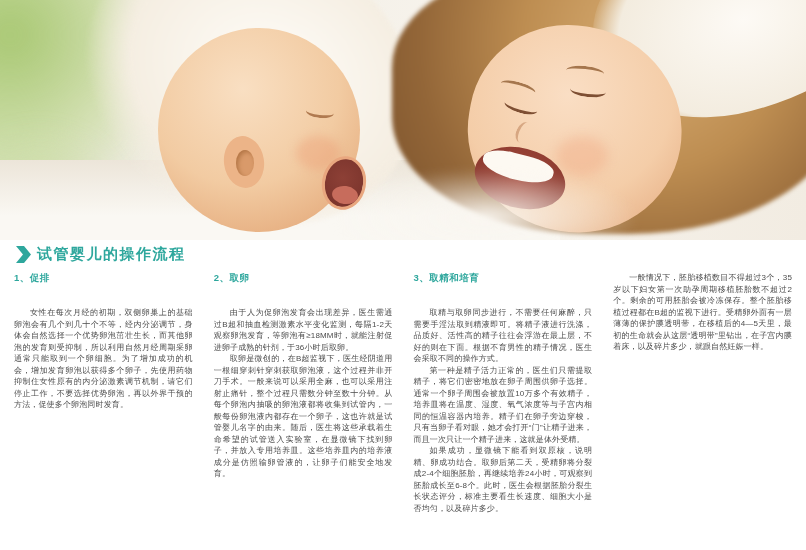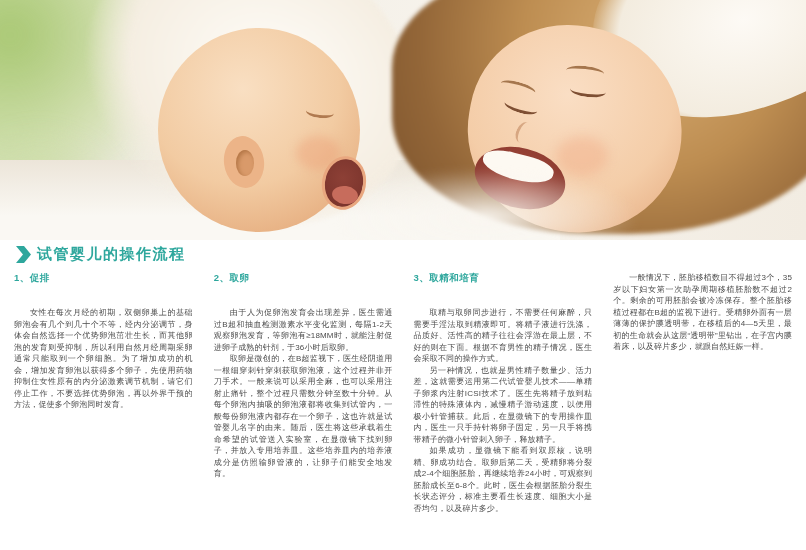--- a/index.html
+++ b/index.html
@@ -132,21 +132,21 @@
 
     <section class="col">
       <h2>2、取卵</h2>
       <p>由于人为促卵泡发育会出现差异，医生需通过B超和抽血检测激素水平变化监测，每隔1-2天观察卵泡发育，等卵泡有≥18MM时，就能注射促进卵子成熟的针剂，于36小时后取卵。</p>
       <p>取卵是微创的，在B超监视下，医生经阴道用一根细穿刺针穿刺获取卵泡液，这个过程并非开刀手术。一般来说可以采用全麻，也可以采用注射止痛针，整个过程只需数分钟至数十分钟。从每个卵泡内抽吸的卵泡液都将收集到试管内，一般每份卵泡液内都存在一个卵子，这也许就是试管婴儿名字的由来。随后，医生将这些承载着生命希望的试管送入实验室，在显微镜下找到卵子，并放入专用培养皿。这些培养皿内的培养液成分是仿照输卵管液的，让卵子们能安全地发育。</p>
     </section>
 
     <section class="col">
       <h2>3、取精和培育</h2>
       <p>取精与取卵同步进行，不需要任何麻醉，只需要手淫法取到精液即可。将精子液进行洗涤，品质好、活性高的精子往往会浮游在最上层，不好的则在下面。根据不育男性的精子情况，医生会采取不同的操作方式。</p>
-      <p>另一种情况，也就是男性精子数量少、活力差，这就需要运用第二代试管婴儿技术——单精子卵浆内注射ICSI技术了。医生先将精子放到粘滞性的特殊液体内，减慢精子游动速度，以便用极小针管捕获。此后，在显微镜下的专用操作皿内，医生一只手持针将卵子固定，另一只手将携带精子的微小针管刺入卵子，释放精子。</p>
+      <p>第一种是精子活力正常的，医生们只需提取精子，将它们密密地放在卵子周围供卵子选择。通常一个卵子周围会被放置10万多个有效精子，培养皿将在温度、湿度、氧气浓度等与子宫内相同的恒温容器内培养。精子们在卵子旁边穿梭，只有当卵子看对眼，她才会打开“门”让精子进来，而且一次只让一个精子进来，这就是体外受精。</p>
       <p>如果成功，显微镜下能看到双原核，说明精、卵成功结合。取卵后第二天，受精卵将分裂成2-4个细胞胚胎，再继续培养24小时，可观察到胚胎成长至6-8个。此时，医生会根据胚胎分裂生长状态评分，标准主要看生长速度、细胞大小是否均匀，以及碎片多少。</p>
     </section>
 
     <section class="col">
       <p>一般情况下，胚胎移植数目不得超过3个，35岁以下妇女第一次助孕周期移植胚胎数不超过2个。剩余的可用胚胎会被冷冻保存。整个胚胎移植过程都在B超的监视下进行。受精卵外面有一层薄薄的保护膜透明带，在移植后的4—5天里，最初的生命就会从这层“透明带”里钻出，在子宫内膜着床，以及碎片多少，就跟自然妊娠一样。</p>
     </section>
 
   </div>
 </div>
 

